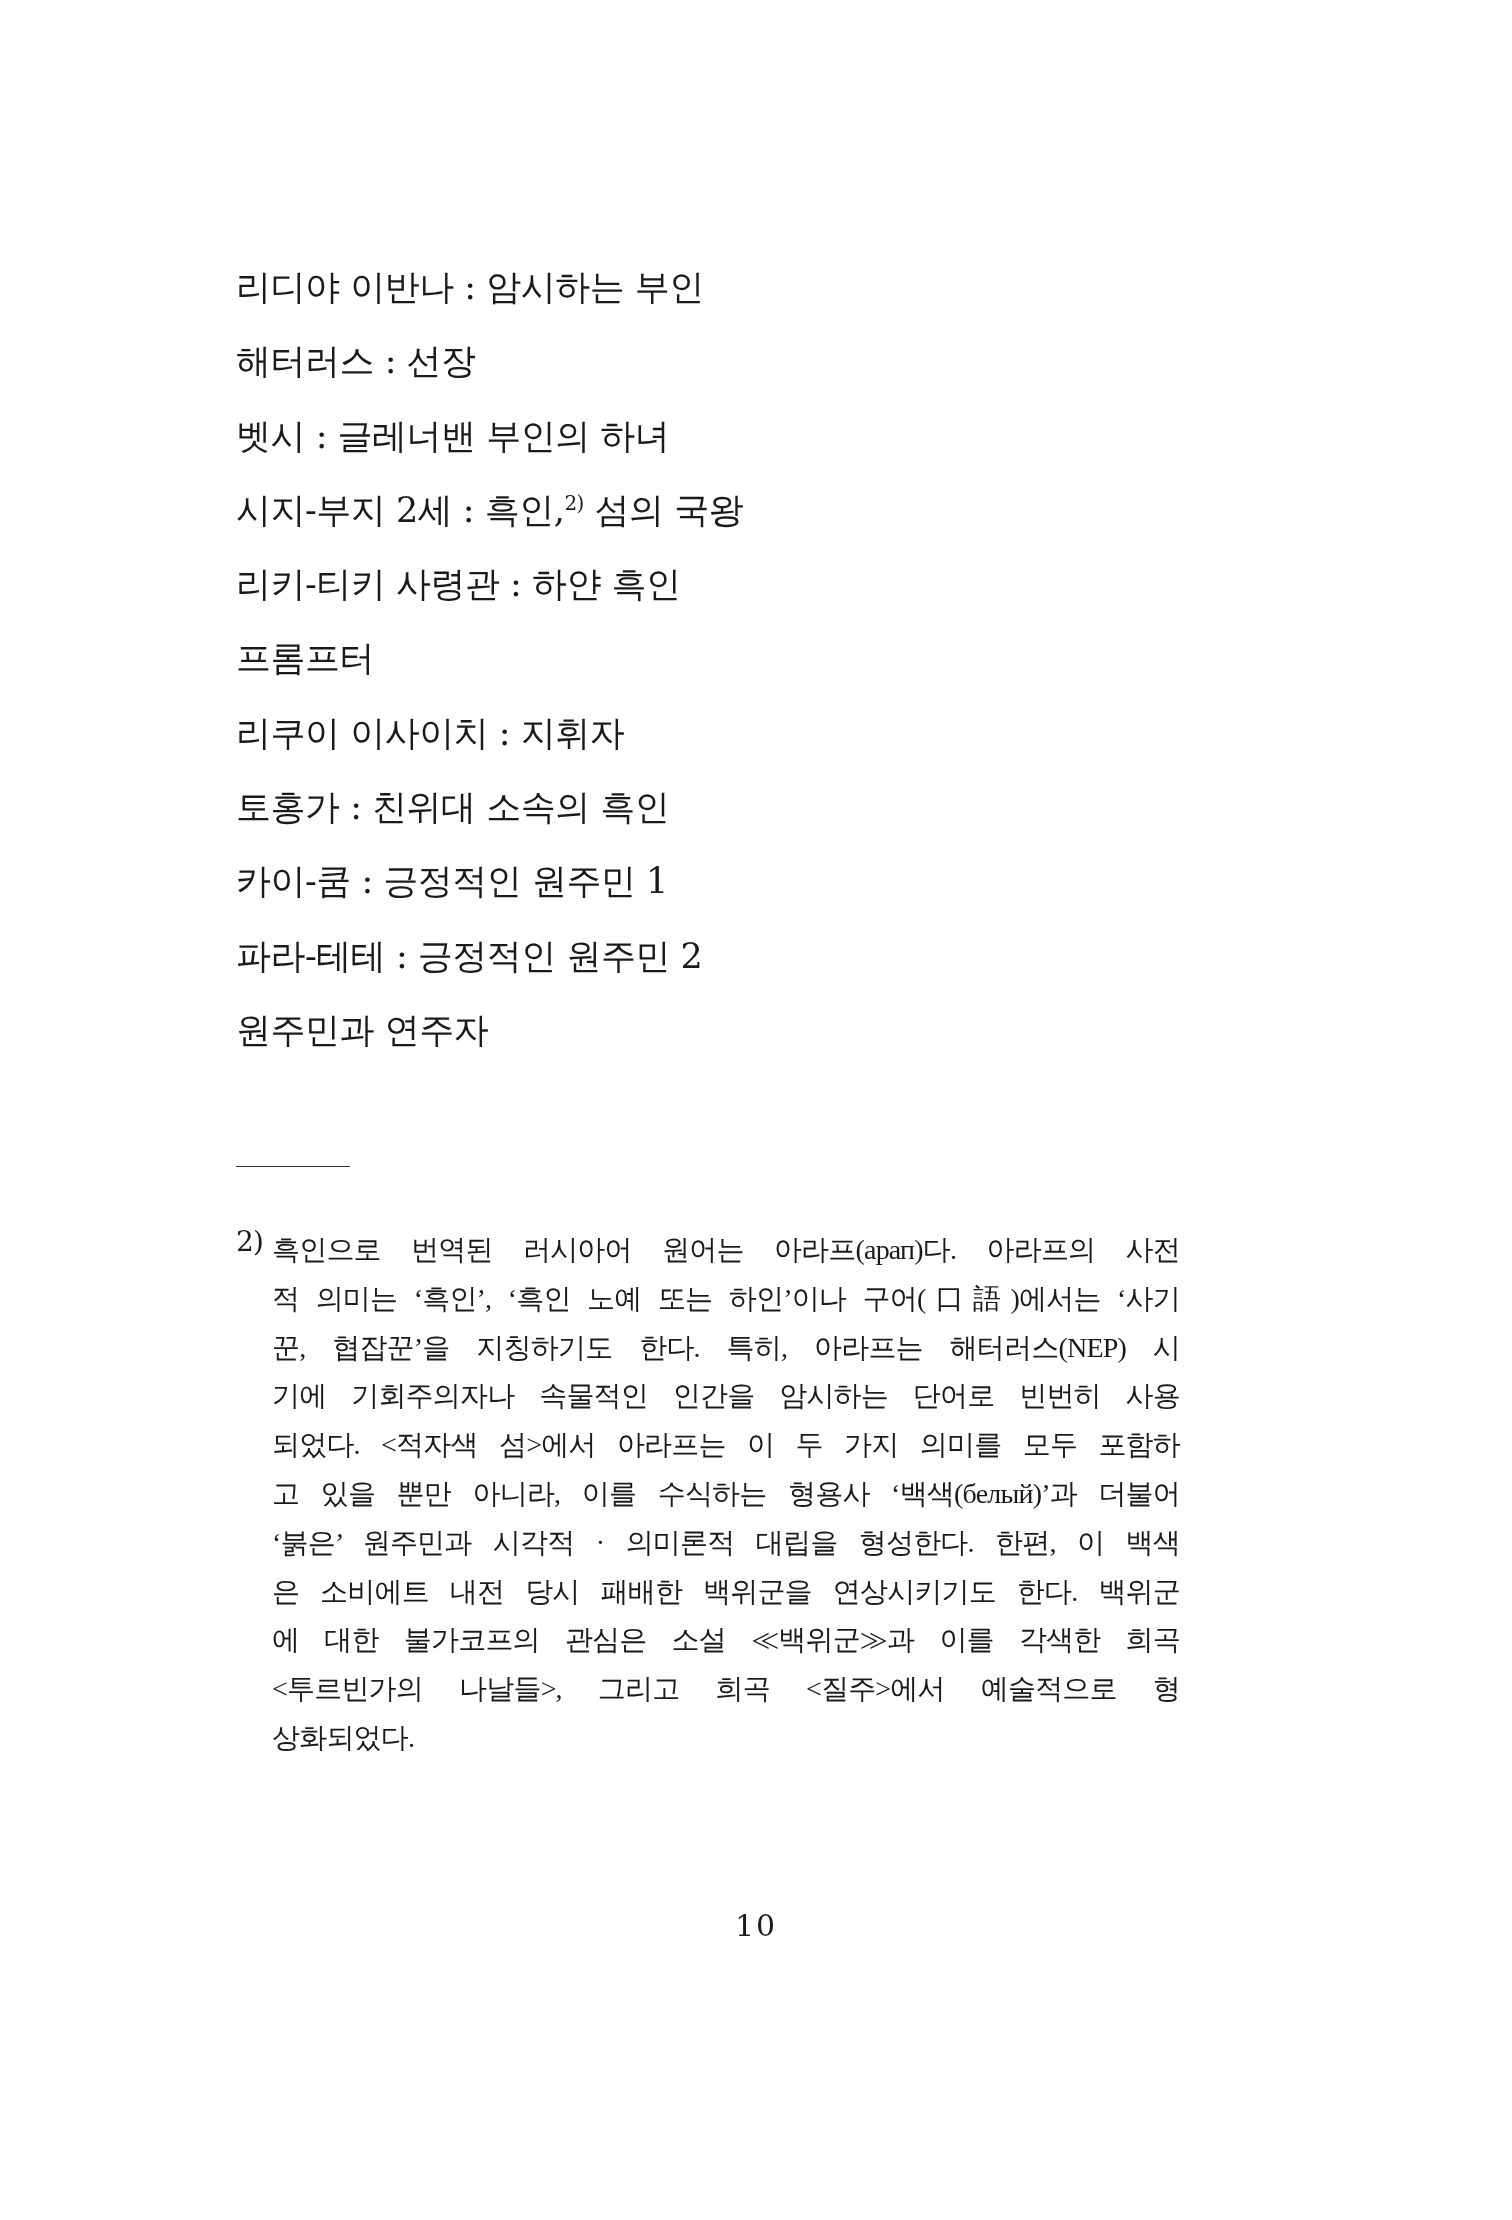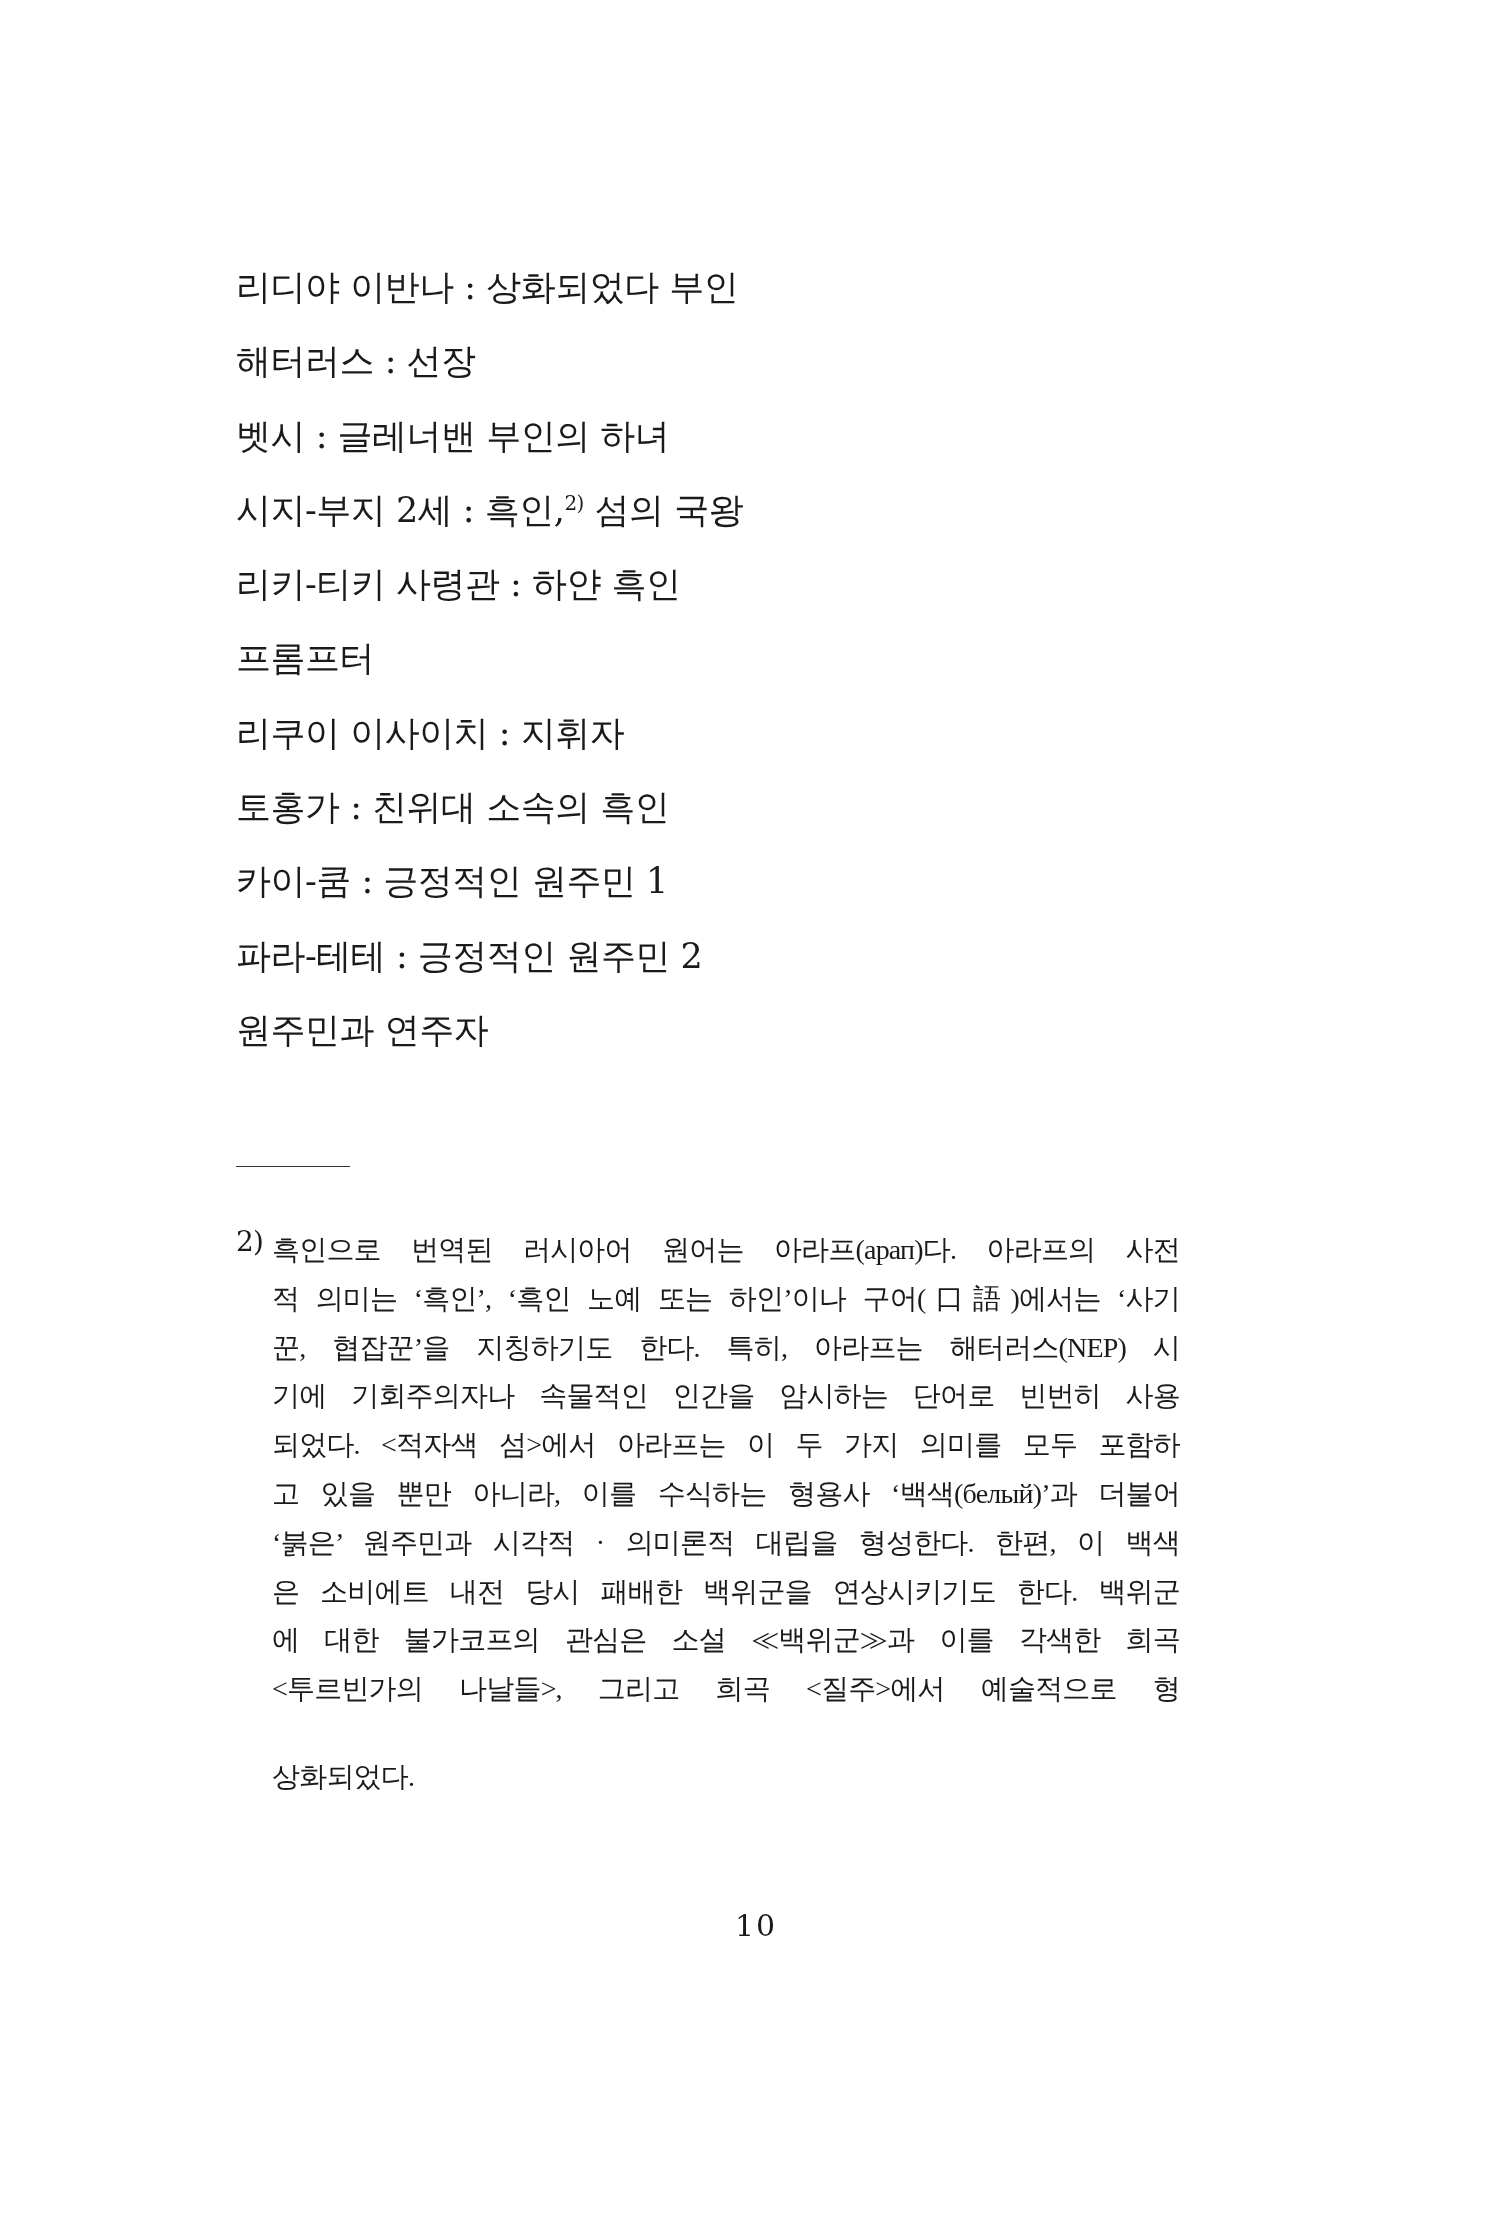--- a/index.html
+++ b/index.html
@@ -6,28 +6,28 @@
   body { width: 1512px; height: 2220px; position: relative; overflow: hidden;
          font-family: "DejaVu Serif", "Liberation Serif", serif; color: #1a1a1a; }
   .cast { position: absolute; left: 236px; top: 250px; width: 1000px; }
   .cast-line { font-size: 35px; line-height: 74.3px; height: 74.3px; white-space: nowrap; letter-spacing: -0.5px; }
   .cast-line sup { font-size: 20px; vertical-align: 12px; line-height: 0; }
   .rule { position: absolute; left: 236px; top: 1166px; width: 114px; height: 0; border-top: 1.5px solid #333; }
   .footnote { position: absolute; left: 236px; top: 1218px; width: 944px; font-size: 28px; line-height: 48.8px; letter-spacing: -0.8px; }
   .fn-row { position: relative; white-space: nowrap; height: 48.8px; }
   .fn-num { position: absolute; left: 0; top: 0; }
   .fn-text { position: absolute; left: 36px; top: 8px; width: 908px; text-align: justify; text-align-last: justify; font-family: Liberation Serif, serif; }
-  .fn-text.last { text-align-last: left; margin-top: 39px; }
+  .fn-text.last { text-align-last: left; }
   .page-num { position: absolute; left: 0; width: 1512px; top: 1908px; text-align: center; font-size: 30px; letter-spacing: 2px; }
 </style>
 </head>
 <body>
 
 <div class="cast">
-  <div class="cast-line">리디야 이반나 : 상화되었다 부인</div>
+  <div class="cast-line">리디야 이반나 : 암시하는 부인</div>
   <div class="cast-line">해터러스 : 선장</div>
   <div class="cast-line">벳시 : 글레너밴 부인의 하녀</div>
   <div class="cast-line"><span>시지-부지 2세 : 흑인,</span><sup>2)</sup><span> 섬의 국왕</span></div>
   <div class="cast-line">리키-티키 사령관 : 하얀 흑인</div>
   <div class="cast-line">프롬프터</div>
   <div class="cast-line">리쿠이 이사이치 : 지휘자</div>
   <div class="cast-line">토홍가 : 친위대 소속의 흑인</div>
   <div class="cast-line">카이-쿰 : 긍정적인 원주민 1</div>
   <div class="cast-line">파라-테테 : 긍정적인 원주민 2</div>
   <div class="cast-line">원주민과 연주자</div>

